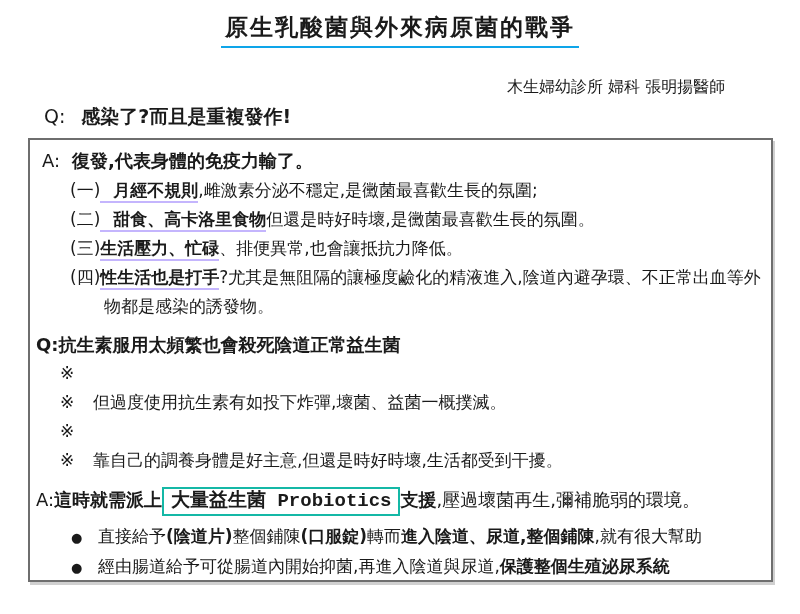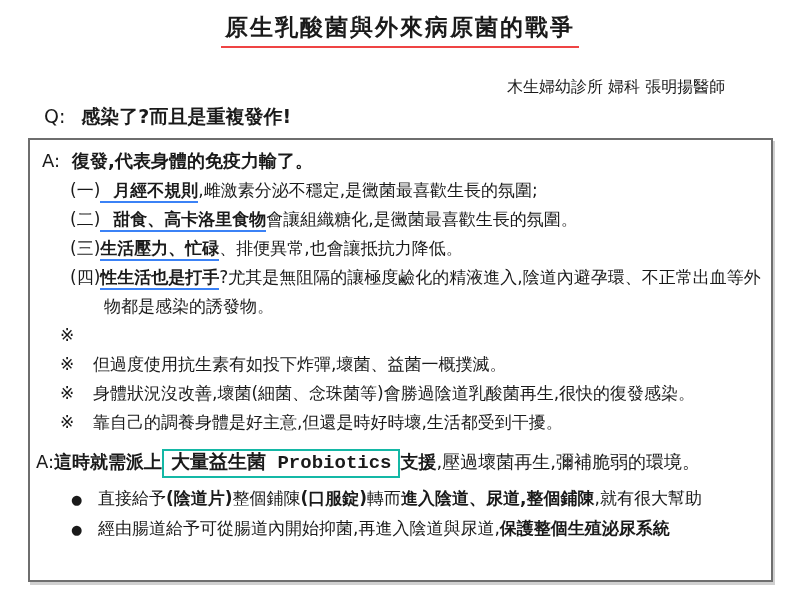--- a/index.html
+++ b/index.html
@@ -6,21 +6,21 @@
   body{
     width:800px;height:614px;position:relative;overflow:hidden;
     background:#ffffff;color:#1a1a1a;
     font-family:"DejaVu Sans",sans-serif;
   }
   .abs{position:absolute;}
   
   .title-wrap{top:12px;left:0;width:800px;text-align:center;}
   .title{
     display:inline-block;font-size:23px;font-weight:bold;letter-spacing:2px;
-    border-bottom:2px solid #ef4444;padding:0 4px 3px 4px;
+    border-bottom:2px solid #0ea5e9;padding:0 4px 3px 4px;
   }
   
   .byline{top:73px;left:497px;font-size:16px;line-height:28px;}
   .byline .line2{margin-left:10px;}
   
   .q1{top:104px;left:30px;font-size:19px;margin-left:14px;}
   .q1 .qlabel{margin-right:16px;}
   .q1 .qtext{font-weight:bold;}
   
   .panel{
@@ -28,21 +28,21 @@
     border:2px solid #6e6e6e;
     box-shadow:2px 3px 0 rgba(120,120,120,0.35);
     padding:6px 6px 0 6px;
     font-size:17px;
   }
   .a1{padding-left:6px;line-height:30px;font-size:18px;}
   .a1 .alabel{margin-right:12px;}
   .a1 .atext{font-weight:bold;}
   .cause{margin-left:68px;text-indent:-34px;line-height:29px;}
   .cause .head{
-    font-weight:bold;border-bottom:2px solid #3b82f6;padding-bottom:1px;
+    font-weight:bold;border-bottom:2px solid #c4b5fd;padding-bottom:1px;
   }
   .cause .head.pad{padding-left:13px;}
   .q2{margin-top:10px;font-size:18px;font-weight:bold;line-height:28px;}
   .note{display:flex;margin-left:24px;line-height:29px;}
   .note .marker{width:33px;flex:0 0 33px;}
   .note .b{font-weight:bold;}
   .a2{margin-top:8px;font-size:18px;line-height:34px;}
   .a2 .bold{font-weight:bold;}
   .a2 .inline-box{
     font-weight:bold;font-size:19px;
@@ -74,44 +74,46 @@
 
   <div class="a1">
     <span class="alabel">A:</span><span class="atext">復發,代表身體的免疫力輸了。</span>
   </div>
 
   <div class="cause">
     <span>(一)</span><span class="head pad">月經不規則</span><span>,雌激素分泌不穩定,是黴菌最喜歡生長的氛圍;</span>
   </div>
 
   <div class="cause">
-    <span>(二)</span><span class="head pad">甜食、高卡洛里食物</span><span>會讓組織糖化,是黴菌最喜歡生長的氛圍。</span>
+    <span>(二)</span><span class="head pad">甜食、高卡洛里食物</span><span>但還是時好時壞,是黴菌最喜歡生長的氛圍。</span>
   </div>
 
   <div class="cause">
     <span>(三)</span><span class="head">生活壓力、忙碌</span><span>、排便異常,也會讓抵抗力降低。</span>
   </div>
 
   <div class="cause">
     <span>(四)</span><span class="head">性生活也是打手</span><span>?尤其是無阻隔的讓極度鹼化的精液進入,陰道內避孕環、不正常出血等外物都是感染的誘發物。</span>
   </div>
 
+  <div class="q2">
+    <span>Q:</span><span>抗生素服用太頻繁也會殺死陰道正常益生菌</span>
+  </div>
 
   <div class="note">
     <span class="marker">※</span>
   </div>
 
   <div class="note">
     <span class="marker">※</span>
     <span>但過度使用抗生素有如投下炸彈,壞菌、益菌一概撲滅。</span>
   </div>
 
   <div class="note">
     <span class="marker">※</span>
-    <span>身體狀況沒改善,壞菌(細菌、念珠菌等)會勝過陰道乳酸菌再生,很快的復發感染。</span>
   </div>
 
   <div class="note">
     <span class="marker">※</span>
     <span>靠自己的調養身體是好主意,但還是時好時壞,生活都受到干擾。</span>
   </div>
 
   <div class="a2">
     <span>A:</span><span class="bold">這時就需派上</span><span class="inline-box">大量益生菌 Probiotics</span><span class="bold">支援</span><span>,壓過壞菌再生,彌補脆弱的環境。</span>
   </div>

